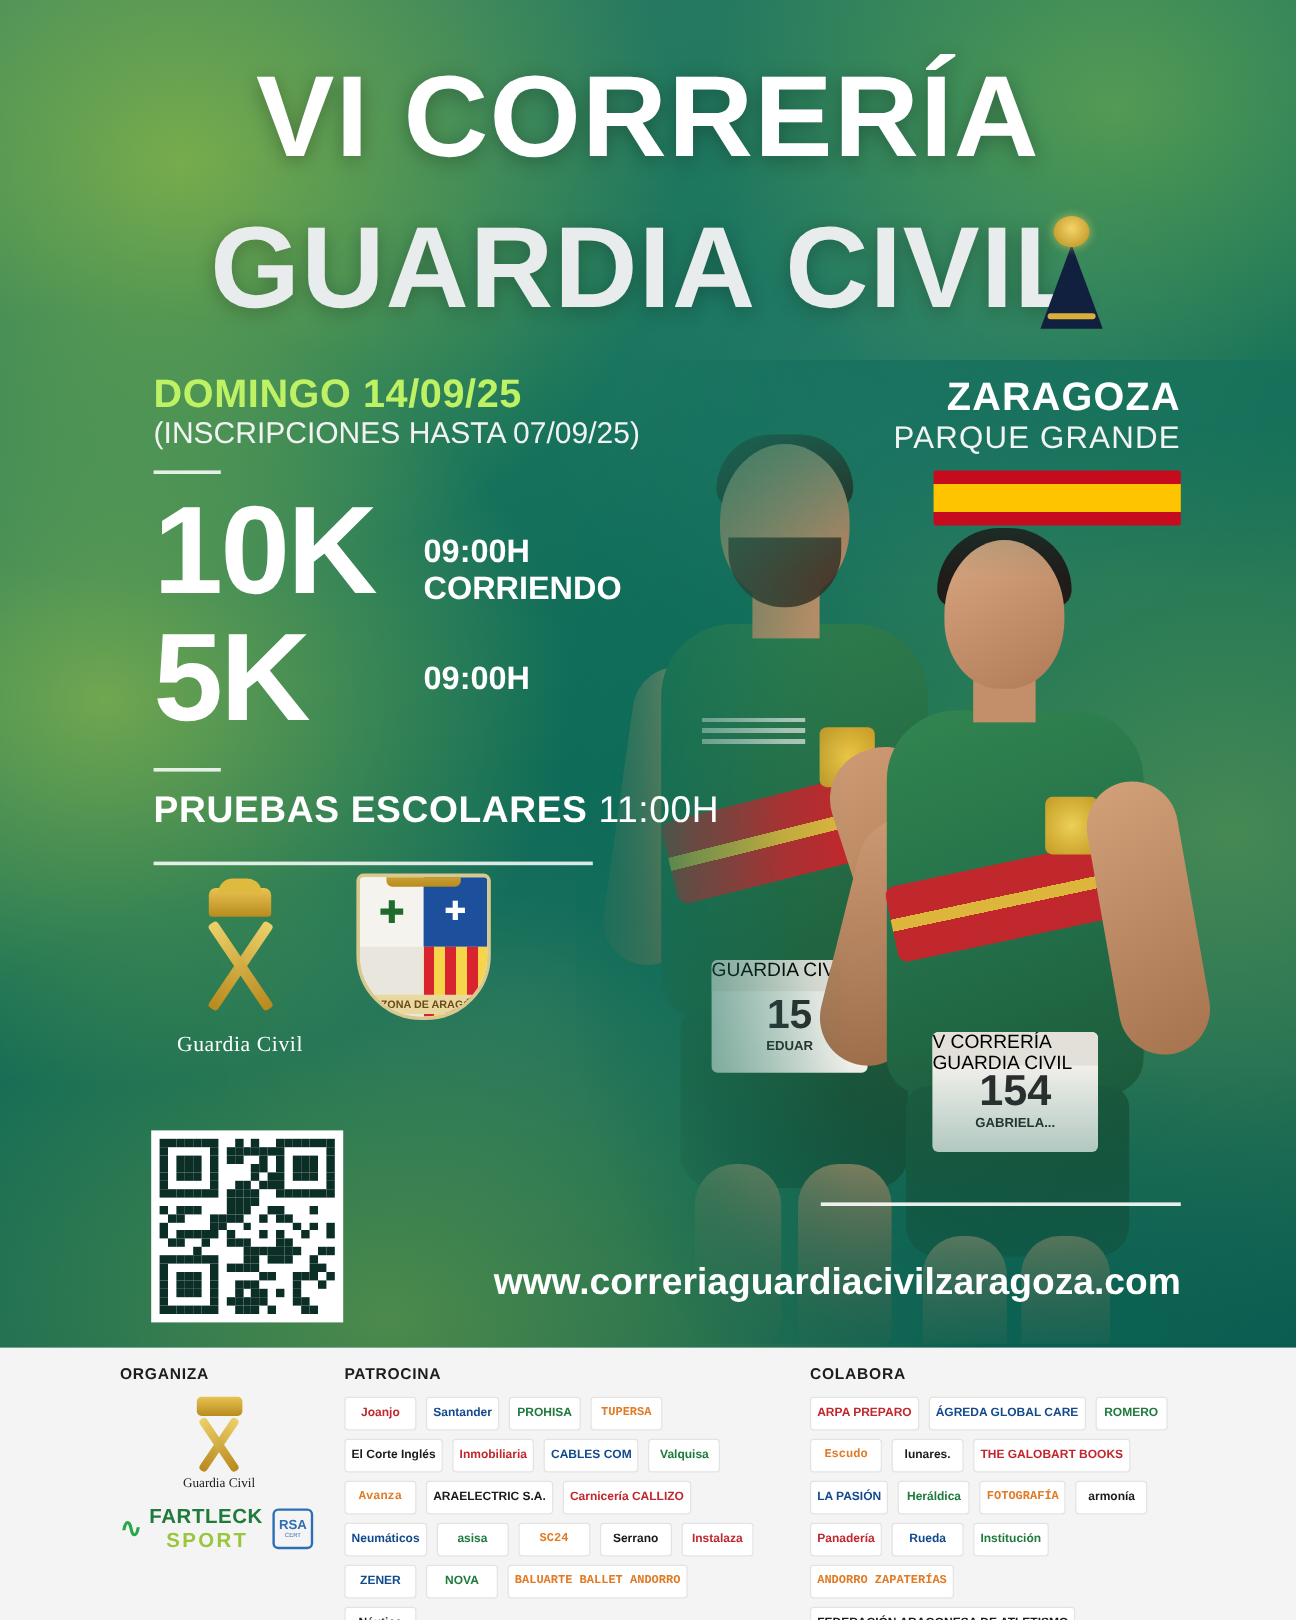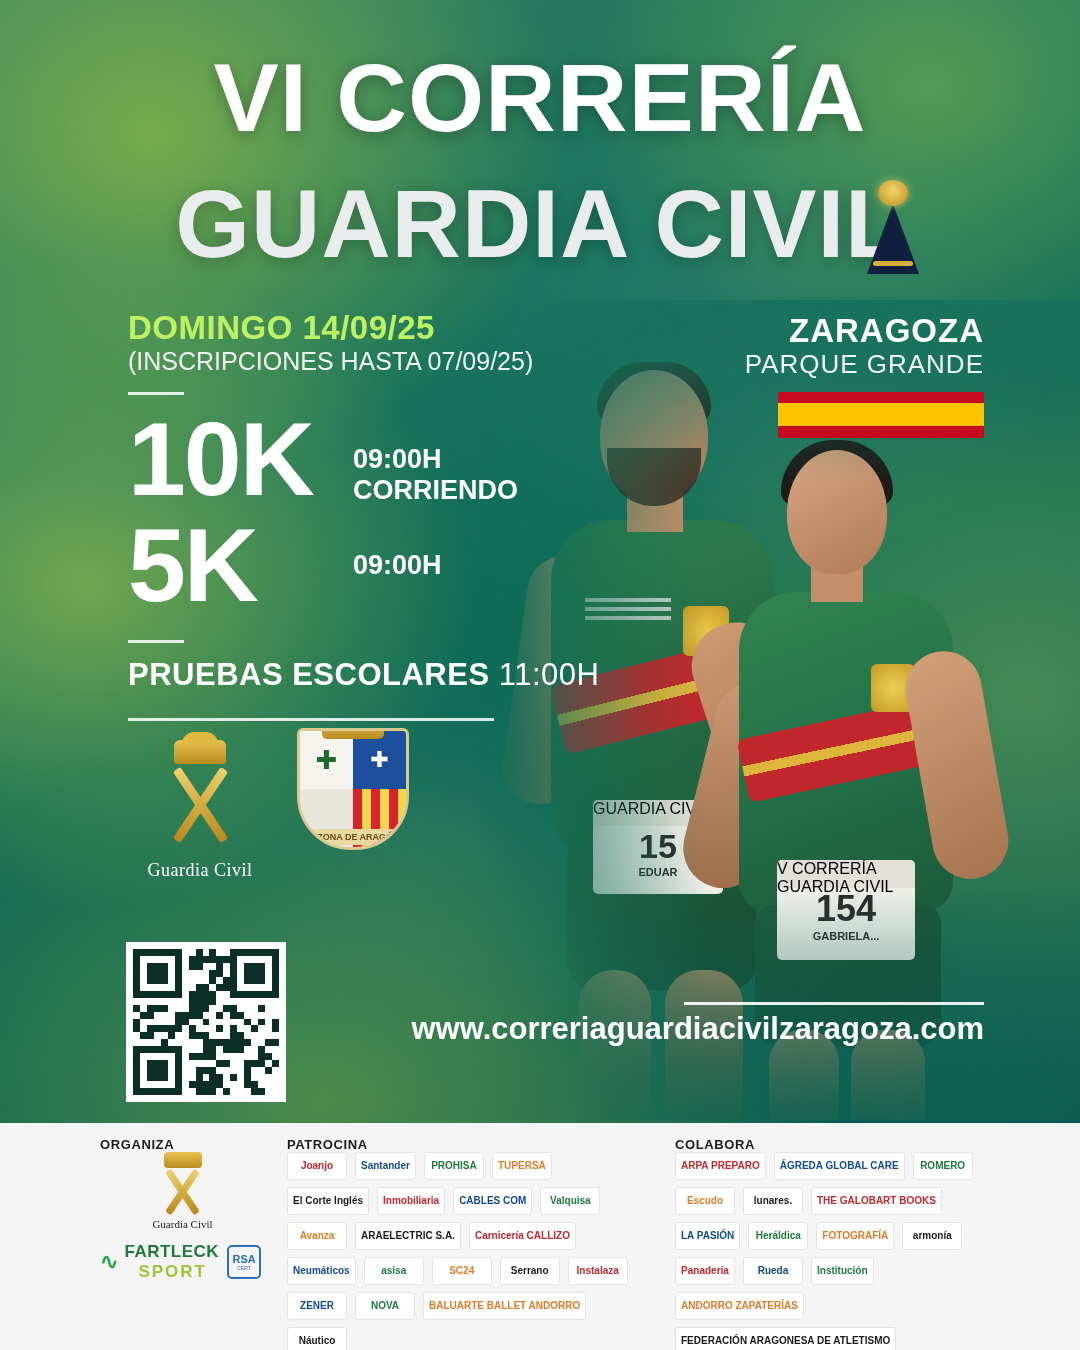--- a/index.html
+++ b/index.html
@@ -213,48 +213,48 @@
     position: absolute; left: 126px; top: 942px;
     width: 160px; height: 160px; background: #ffffff; padding: 7px;
   }
   .qr .grid { width: 100%; height: 100%; display: grid; grid-template-columns: repeat(21, 1fr); grid-template-rows: repeat(21, 1fr); }
   .qr .grid i { background: transparent; }
   .qr .grid i.on { background: #0b2f26; }
 
   
   .url-rule { position:absolute; right: 96px; top: 1002px; width: 300px; height: 3px; background: rgba(255,255,255,0.9); }
   .url1 { position:absolute; right: 96px; top: 1012px; font: 700 31px/1.3 "Liberation Sans", sans-serif; color:#fff; text-align:right; }
-  .url2 { position:absolute; right: 96px; top: 1009px; font: 700 31px/1.3 "Liberation Sans", sans-serif; color:#fff; text-align:right; }
+  .url2 { position:absolute; right: 96px; top: 1048px; font: 700 31px/1.3 "Liberation Sans", sans-serif; color:#fff; text-align:right; }
 
   
   .band {
     position: absolute; left: 0; bottom: 0; width: 1080px; height: 227px;
     background: #f4f4f4;
     padding: 14px 0 0 0;
   }
   .band-cols { display: flex; height: 100%; padding: 0 100px; }
   .col { position: relative; }
   .col-organiza { width: 165px; }
   .col-patrocina { width: 370px; padding-left: 22px; }
   .col-colabora { width: 345px; padding-left: 40px; }
   .col-title {
-    font: 700 13px "Liberation Sans", sans-serif; color:#1d1d1d; letter-spacing: .6px; margin-bottom: 0;
+    font: 700 13px "Liberation Sans", sans-serif; color:#1d1d1d; letter-spacing: .6px; margin-bottom: 12px;
   }
   .logos { display: flex; flex-wrap: wrap; gap: 7px 8px; }
   .logo {
     height: 28px; min-width: 60px; border-radius: 3px; background:#ffffff;
     display:flex; align-items:center; justify-content:center;
     font: 700 10px/1 "Liberation Sans", sans-serif; color:#2b2b2b;
     border: 1px solid #e3e3e3; padding: 0 5px; text-align:center;
     overflow: hidden; white-space: nowrap;
   }
   .logo.r { color:#c1272d; }
   .logo.b { color:#134a8e; }
   .logo.g { color:#1f7a3c; }
-  .logo.o { color:#e07b27; }
+  .logo.o { color:#e07b27;font-family:Liberation Mono, monospace; }
   .logo.k { color:#1a1a1a; }
 
   .org-gc { position: relative; width: 100px; height: 74px; margin: 0 auto; text-align:center; }
   .org-gc .crown2 { position:absolute; left:50%; top:0; transform:translateX(-50%); width:38px; height:16px; background:linear-gradient(180deg,#e8c352,#b88b1e); border-radius:4px;}
   .org-gc .sw1, .org-gc .sw2 { position:absolute; left:46px; top:14px; width:7px; height:52px; background:linear-gradient(180deg,#ecd06a,#b8891d); border-radius:3px;}
   .org-gc .sw1 { transform: rotate(34deg);} .org-gc .sw2 { transform: rotate(-34deg);}
   .org-gc .lbl { position:absolute; left:0; right:0; bottom:-4px; font: 400 11px "Liberation Serif", serif; color:#1b1b1b; }
 
   .fartleck {
     margin-top: 16px; display:flex; align-items:center; gap: 8px;

